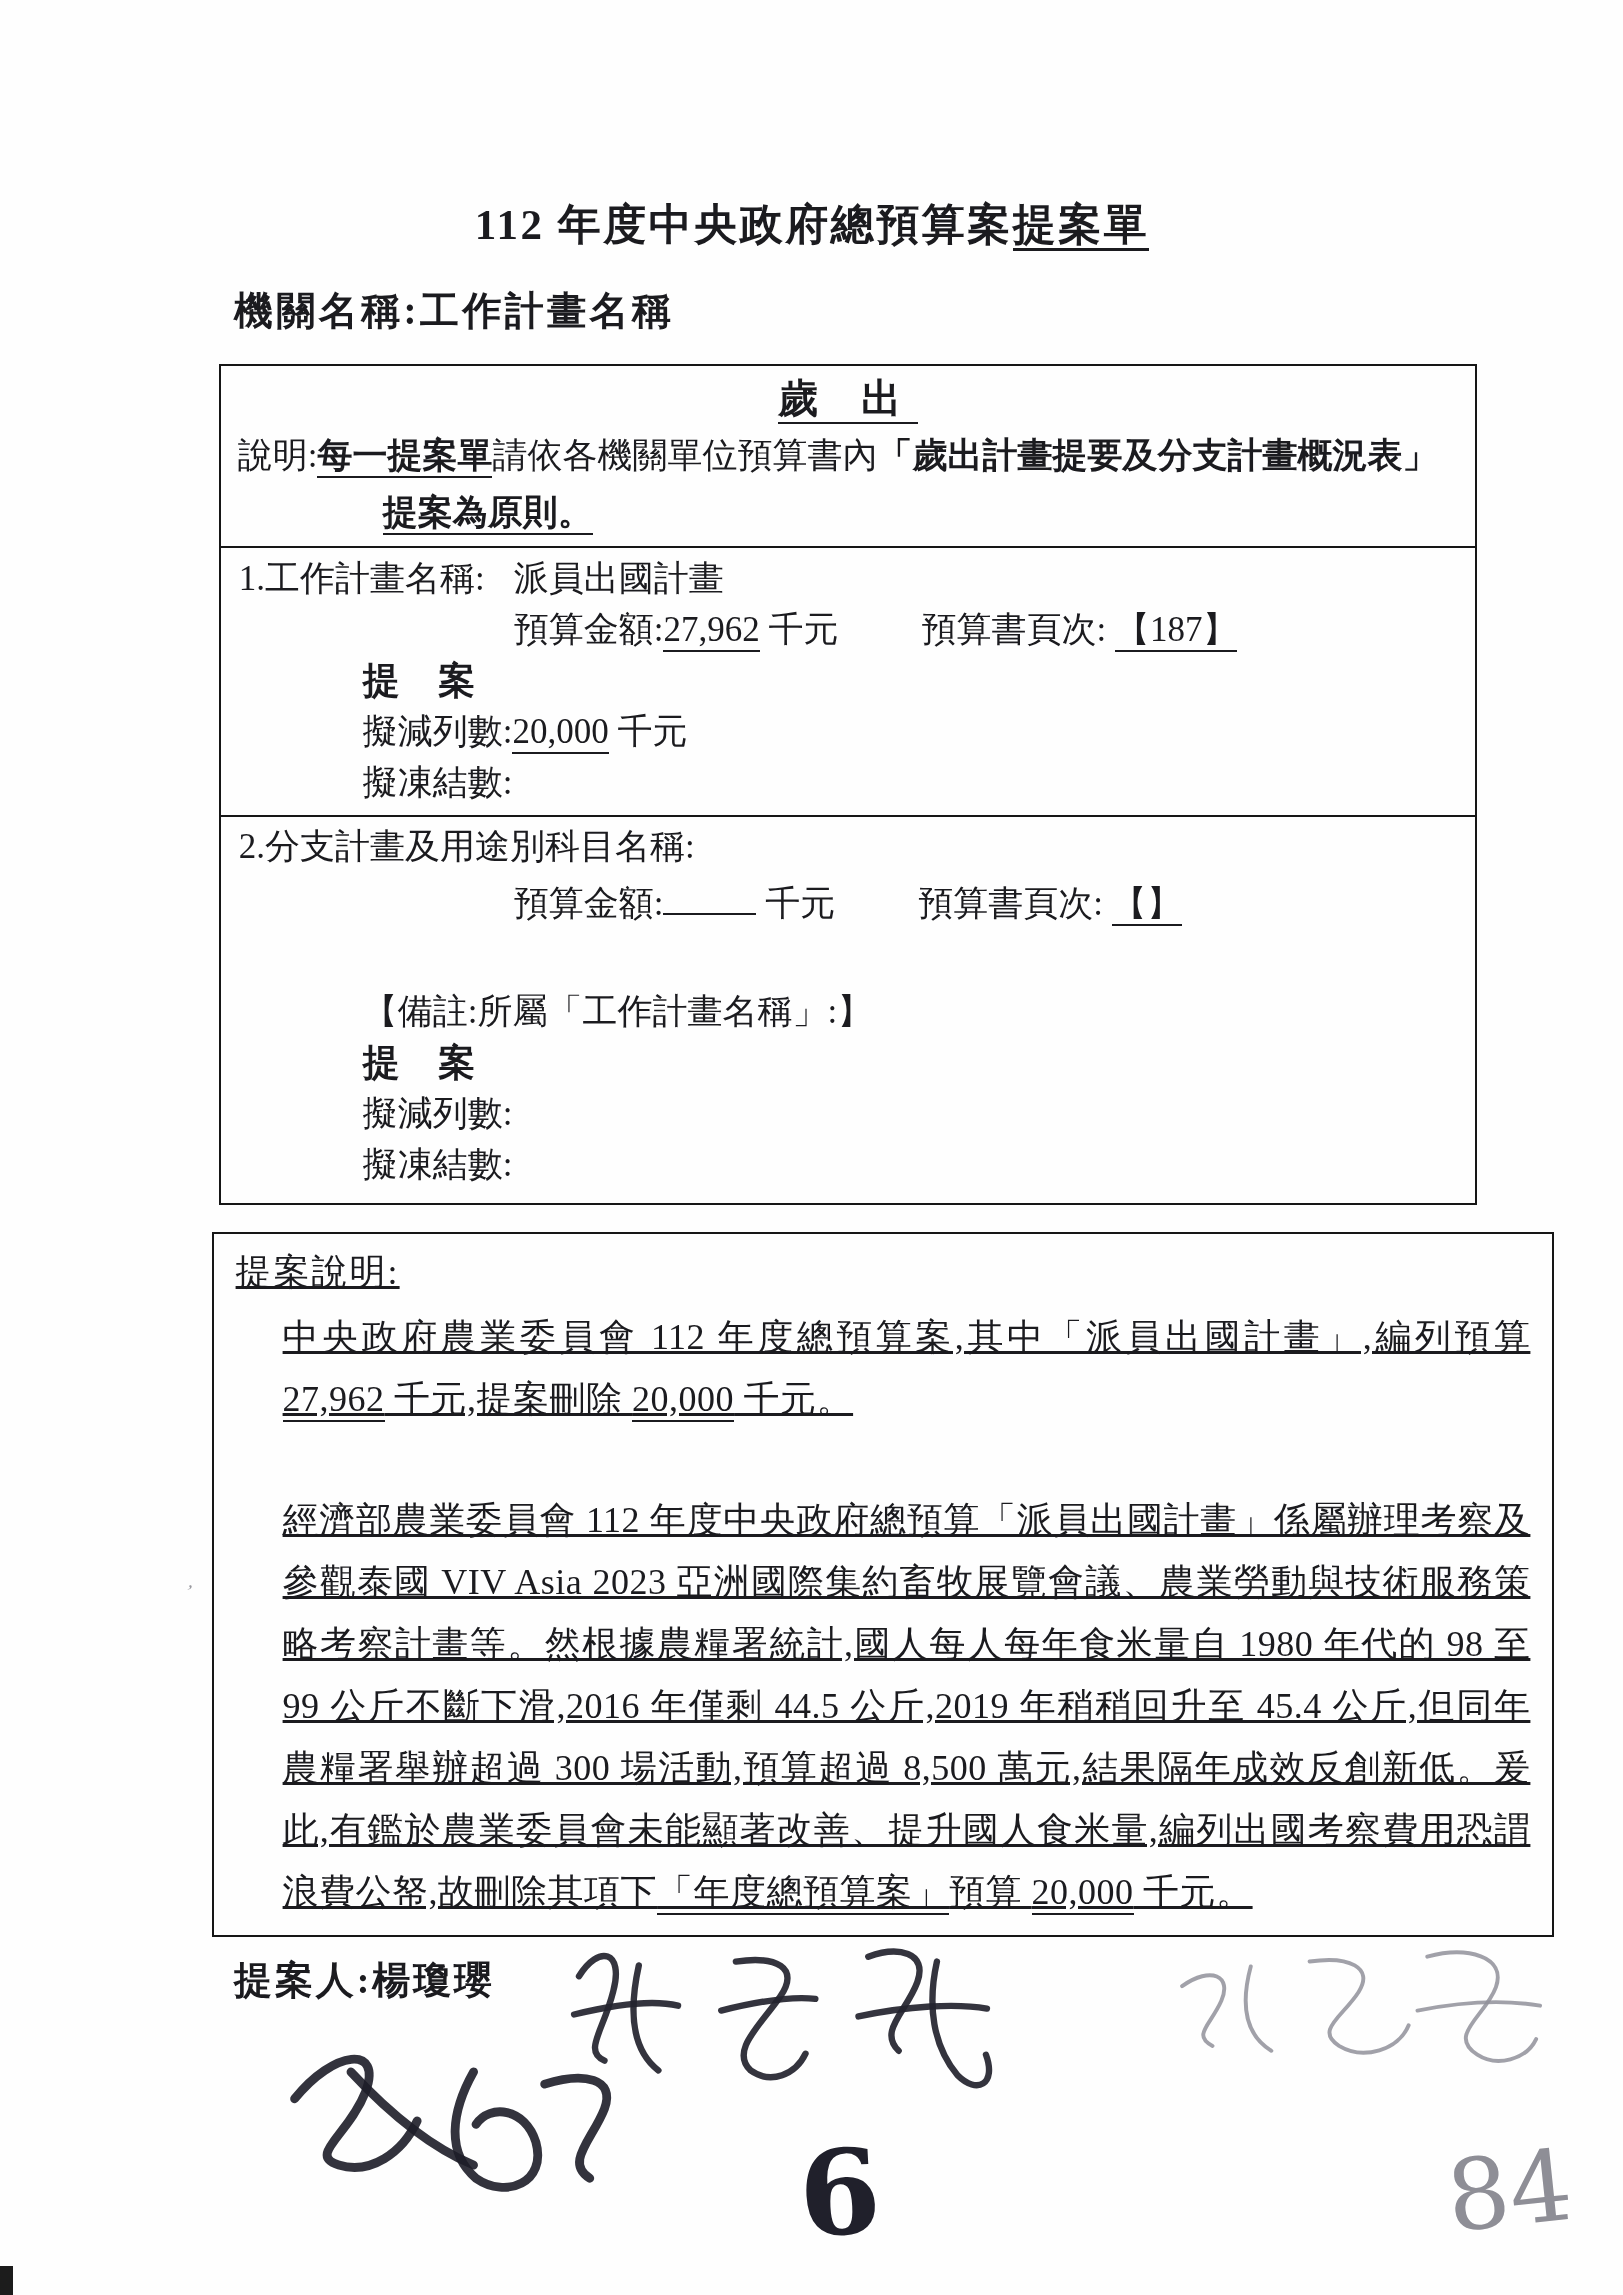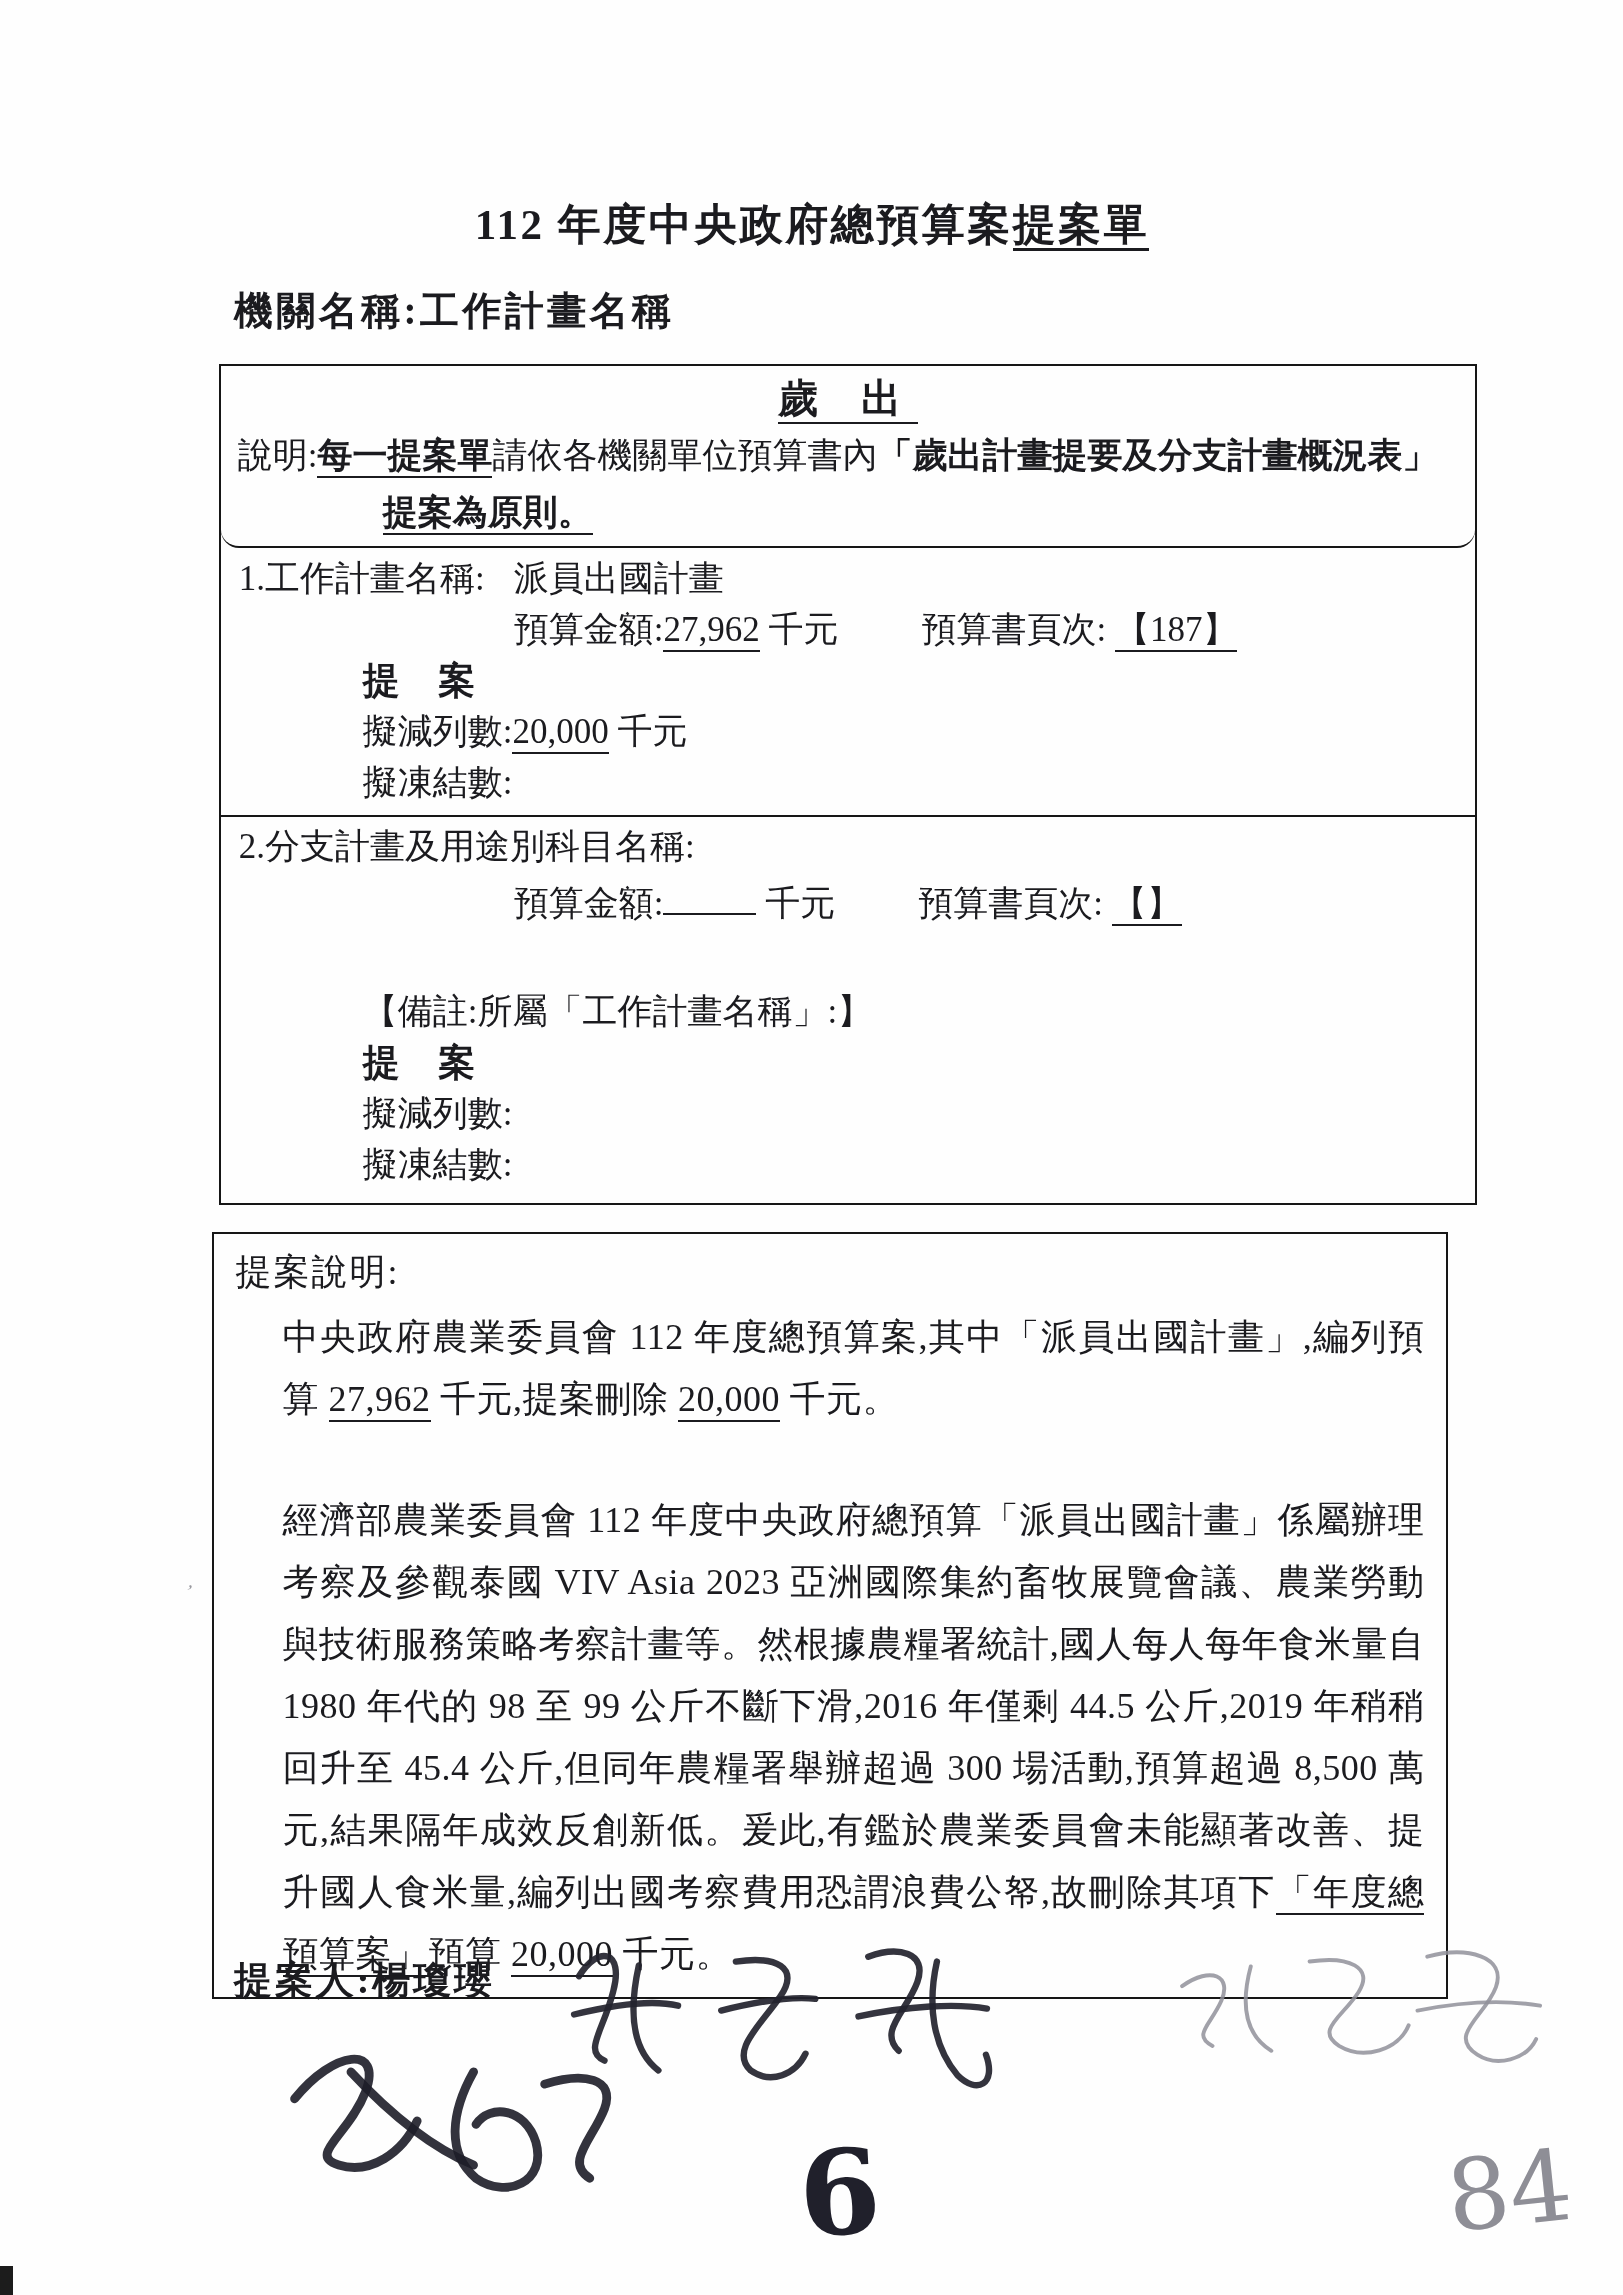--- a/index.html
+++ b/index.html
@@ -24,21 +24,21 @@
   .agency-line {
     position:absolute; left:234px; top:284px;
     font-size:39px; font-weight:700; letter-spacing:3.4px;
   }
 
   
   .box1 {
     position:absolute; left:219px; top:364px; width:1258px;
     border:2.9px solid #161616;
   }
-  .box1-header { border-bottom:2.9px solid #161616; padding:3.9px 16.7px 4.9px 16.7px;border-radius:18px; }
+  .box1-header { border-bottom:2.9px solid #161616; padding:3.9px 16.7px 4.9px 16.7px; }
   .sui-chu {
     text-align:center; font-size:40px; font-weight:700;
     letter-spacing:16.7px; line-height:57px;
   }
   .sui-chu .u { border-bottom:2.9px solid #1b1b1f; padding-bottom:1px; }
 
   .instr { font-size:35px; line-height:57px; padding-left:145px; text-indent:-145px; }
   .instr-cont { font-size:35px; line-height:57px; padding-left:145px; }
   .b  { font-weight:700; }
   .bu { font-weight:700; border-bottom:2.5px solid #1b1b1f; padding-bottom:1px; }
@@ -50,23 +50,24 @@
   .row-indent-deep { margin-left:275px; }
   .row-indent-mid  { margin-left:124px; }
   .proposal-head { font-weight:700; font-size:37px; letter-spacing:14.7px; }
   .gap-right { margin-left:83px; }
   .name-gap { margin-left:29px; }
   .blank-line { display:inline-block; width:93px; border-bottom:2.5px solid #1b1b1f; height:29px; vertical-align:baseline; }
   .spacer-line { height:51px; }
   .row2-tall { line-height:63px; }
 
   .box2 {
-    position:absolute; left:212px; top:1232px; width:1236px; min-height:668px;
+    position:absolute; left:212px; top:1232px; width:1342px; min-height:668px;
     border:2.9px solid #161616;
     padding:10.8px 21.6px 12.8px 21.6px;
+    text-decoration:underline;
   }
   .box2-label { font-size:36px; line-height:54px; letter-spacing:2px; }
   .box2 p {
     margin:6.9px 0 0 47px;
     font-size:36px; line-height:62px;
     text-align:justify;
     letter-spacing:0.5px;
   }
   .box2 p.second { margin-top:59px; }
 

